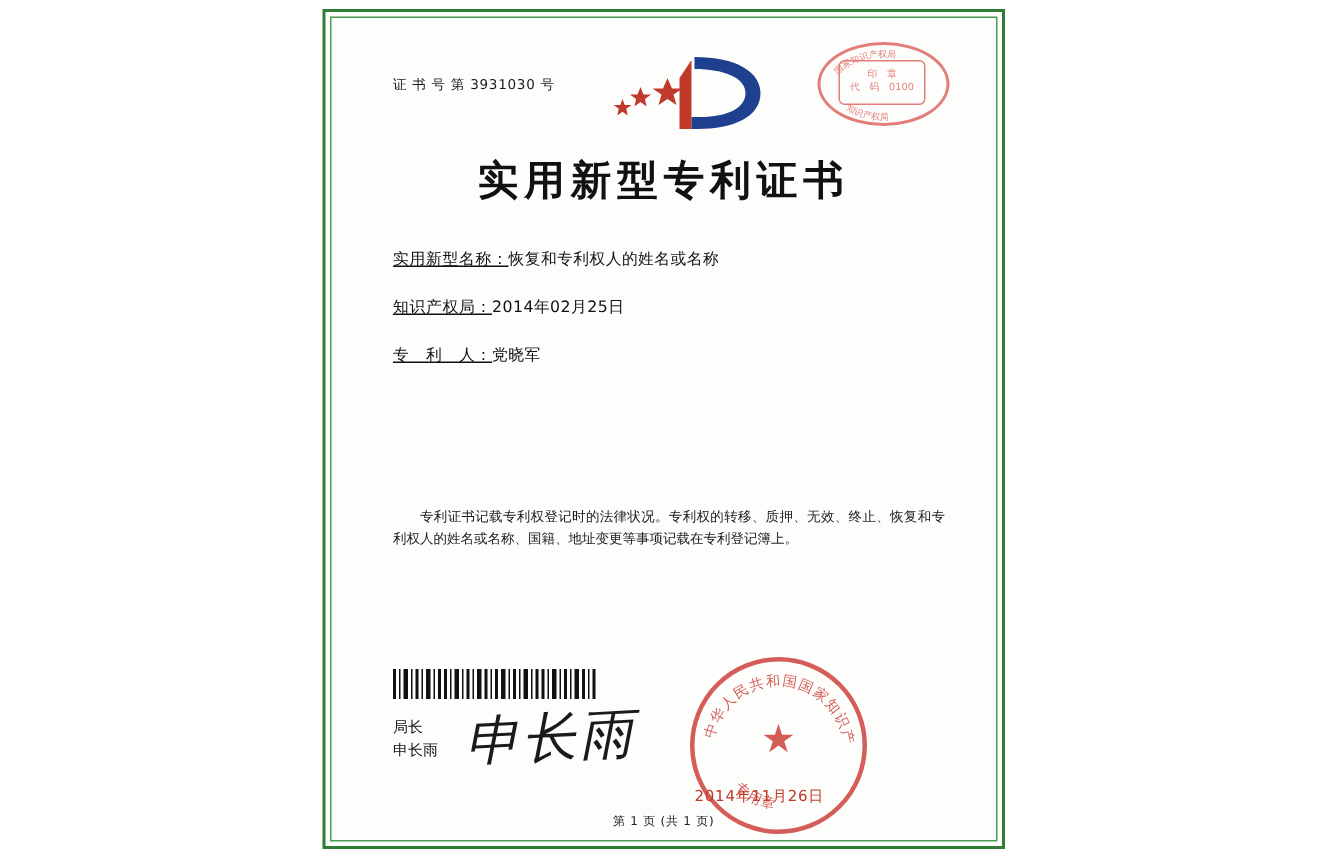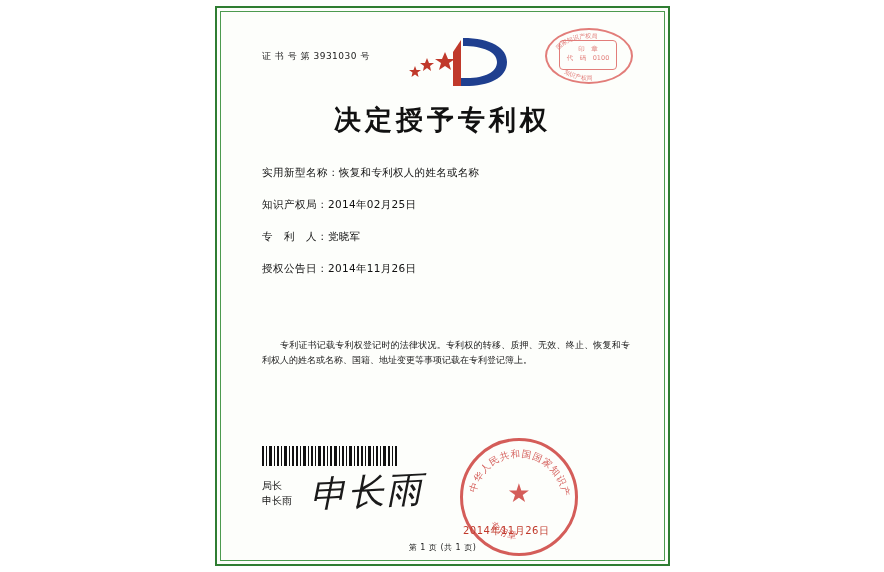--- a/index.html
+++ b/index.html
@@ -93,21 +93,21 @@
     left: 47px;
     top: 160px;
     width: 370px;
   }
   .field-row {
     font-size: 10.5px;
     color: #111;
     margin-bottom: 18px;
     white-space: nowrap;
   }
-  .field-row .lbl { letter-spacing: 0.5px; }
+  .field-row .lbl { letter-spacing: 0.5px; text-decoration: underline; }
   .field-row .val { letter-spacing: 0.3px; }
 
   .body-text {
     position: absolute;
     left: 47px;
     top: 332px;
     width: 368px;
     font-size: 9px;
     line-height: 15px;
     color: #1a1a1a;
@@ -272,34 +272,31 @@
         </defs>
         <text><textPath href="#arcTop" startOffset="12%">国家知识产权局</textPath></text>
         <text><textPath href="#arcBot" startOffset="18%">知识产权局</textPath></text>
       </svg>
       <div class="seal-small-inner">
         <div>印　章</div>
         <div>代　码　0100</div>
       </div>
     </div>
 
-    <div class="title">决定授予专利权</div>
+    <div class="title">实用新型专利证书</div>
 
     <div class="fields">
       <div class="field-row">
         <span class="lbl">实用新型名称：</span><span class="val">恢复和专利权人的姓名或名称</span>
       </div>
       <div class="field-row">
         <span class="lbl">知识产权局：</span><span class="val">2014年02月25日</span>
       </div>
       <div class="field-row">
         <span class="lbl">专　利　人：</span><span class="val">党晓军</span>
-      </div>
-      <div class="field-row">
-        <span class="lbl">授权公告日：</span><span class="val">2014年11月26日</span>
       </div>
     </div>
 
     <div class="body-text">
       <p>专利证书记载专利权登记时的法律状况。专利权的转移、质押、无效、终止、恢复和专利权人的姓名或名称、国籍、地址变更等事项记载在专利登记簿上。</p>
     </div>
 
     <div class="barcode">
       <div class="bar" style="left:0px;width:2px"></div>
       <div class="bar" style="left:4px;width:1px"></div>

